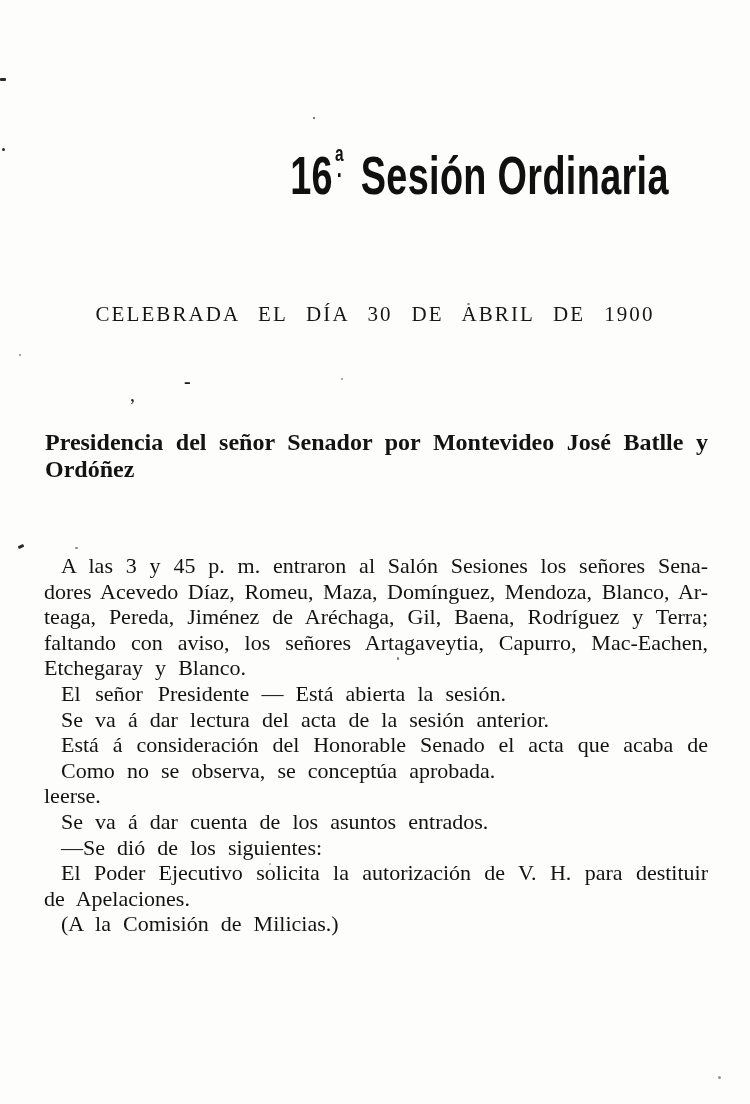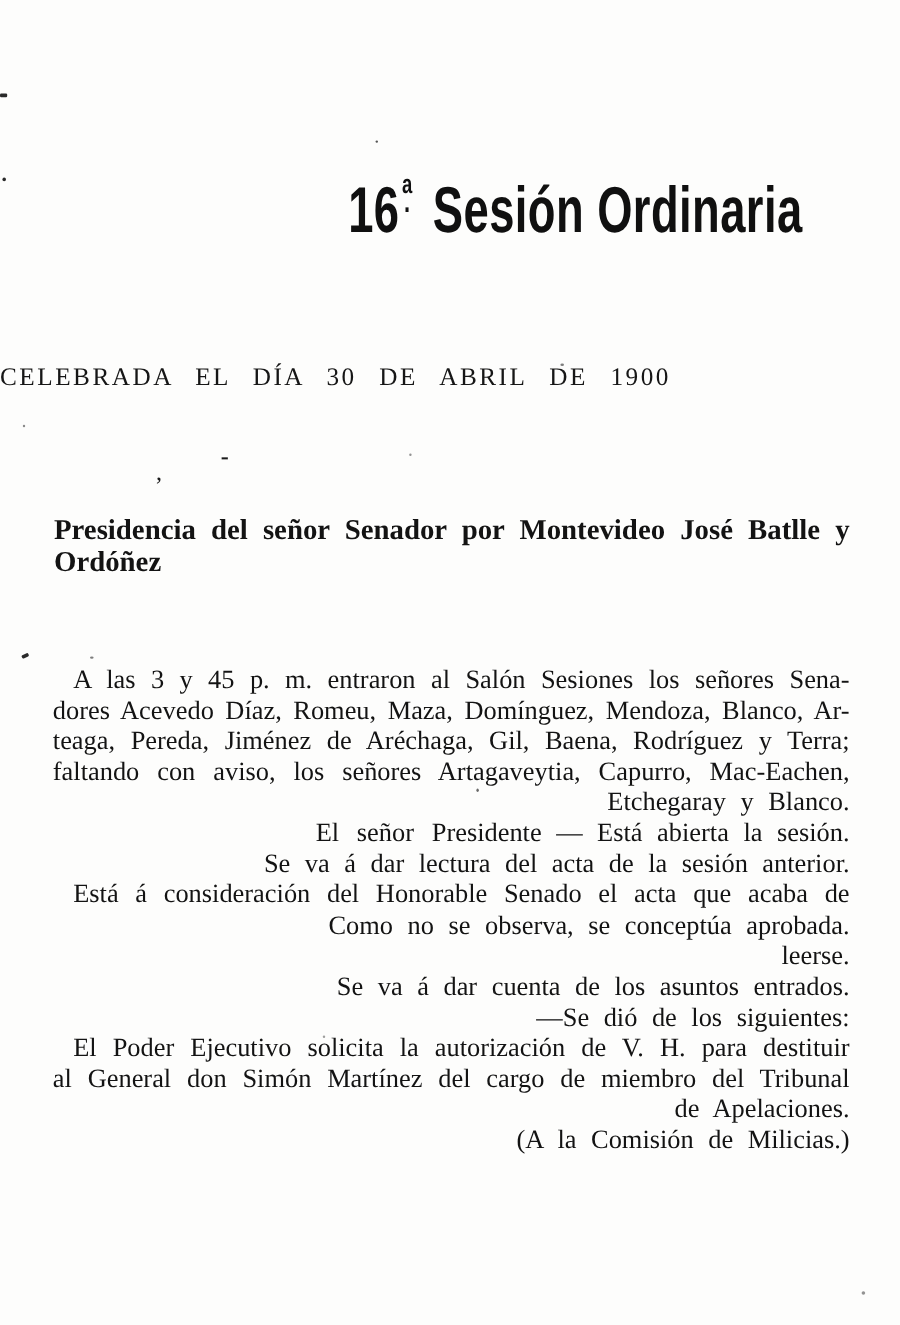--- a/index.html
+++ b/index.html
@@ -23,40 +23,40 @@
     color:#101010;
   }
   .title-inner{display:inline-block;transform:scaleX(0.70);transform-origin:50% 50%;letter-spacing:0.5px;white-space:nowrap;}
   .ord{display:inline-flex;flex-direction:column;align-items:center;vertical-align:top;margin:1px 4px 0 3px;font-size:22px;line-height:0.62;font-weight:700;}
   .ord .ord-dot{font-size:26px;line-height:0.55;}
   .title-gap{display:inline-block;width:20px;}
 
   
   .subtitle{
     position:absolute;top:302px;left:0;right:0;
-    text-align:left;
+    text-align:center;
     font-size:21px;letter-spacing:0.10em;word-spacing:0.55em;
     color:#161616;
   }
 
   
   .presidency{
     position:absolute;top:429px;left:45px;right:42px;
     font-weight:700;font-size:24px;
     text-align:justify;text-align-last:justify;
     color:#131313;
   }
 
   
   .bt{
     position:absolute;top:553px;left:44px;right:42px;
     font-size:22px;line-height:25.6px;
     color:#131313;
   }
-  .line{white-space:nowrap;word-spacing:0.30em;text-align:right;}
+  .line{white-space:nowrap;word-spacing:0.30em;}
   .line.just{white-space:normal;text-align:justify;text-align-last:justify;word-spacing:normal;}
   .line.indent{padding-left:17px;}
   .line.just.indent{padding-left:0;text-indent:17px;}
   .it{word-spacing:0.42em;}
 
   
   .stray{position:absolute;font-size:20px;color:#1a1a1a;line-height:1;}
   .stray-comma{top:384px;left:130px;}
   .stray-dash{top:371px;left:184px;font-weight:700;}
   .speck{position:absolute;background:#2a2a2a;border-radius:50%;}
@@ -99,21 +99,20 @@
     <div class="line just">faltando con aviso, los señores Artagaveytia, Capurro, Mac-Eachen,</div>
     <div class="line">Etchegaray y Blanco.</div>
     <div class="line indent"><span class="it">El señor Presidente</span><span> — Está abierta la sesión.</span></div>
     <div class="line indent">Se va á dar lectura del acta de la sesión anterior.</div>
     <div class="line just indent">Está á consideración del Honorable Senado el acta que acaba de</div>
     <div class="line indent">Como no se observa, se conceptúa aprobada.</div>
     <div class="line">leerse.</div>
     <div class="line indent">Se va á dar cuenta de los asuntos entrados.</div>
     <div class="line indent">—Se dió de los siguientes:</div>
     <div class="line just indent">El Poder Ejecutivo solicita la autorización de V. H. para destituir</div>
-    <div class="line just">al General don Simón Martínez del cargo de miembro del Tribunal</div>
     <div class="line">de Apelaciones.</div>
     <div class="line indent">(A la Comisión de Milicias.)</div>
   </div>
 
   <div class="speck s1"></div>
   <div class="speck s2"></div>
   <div class="speck s3"></div>
   <div class="speck s4"></div>
   <div class="speck s5"></div>
   <div class="speck s6"></div>

